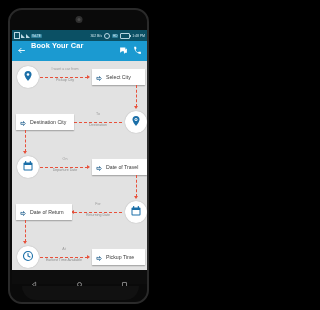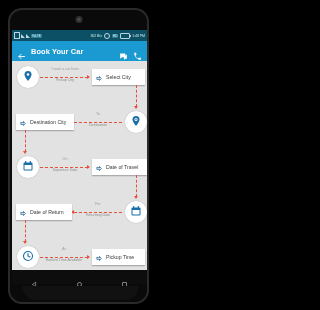--- a/index.html
+++ b/index.html
@@ -27,21 +27,21 @@
   .sb-left{display:flex;align-items:center;gap:1px;}
   .sb-right{display:flex;align-items:center;gap:2px;}
   .sb-txt{font-size:3.6px;color:#cfe6ee;letter-spacing:-.1px;white-space:nowrap;}
   .sig{width:0;height:0;border-left:4px solid #bcd9e4;border-top:4px solid transparent;}
   .simbox{background:#2d7f99;color:#d8eef5;font-size:3px;padding:0 1px;border-radius:1px;}
   .battbox{border:.5px solid #b5d4df;width:8px;height:4px;border-radius:1px;position:relative;}
   .battbox:after{content:"";position:absolute;right:-1.5px;top:1px;width:1px;height:2px;background:#b5d4df;}
   .dot-ic{width:4px;height:4px;border-radius:50%;border:.6px solid #bcd9e4;}
 
   
-  .appbar{height:20px;background:#1b9ad1;display:flex;align-items:center;
+  .appbar{height:20px;background:#1b9ad1;display:flex;align-items:flex-start;
           padding:0 5px;box-sizing:border-box;gap:5px;}
   .appbar-title{color:#fff;font-size:7.4px;font-weight:bold;flex:1;
                 letter-spacing:.1px;white-space:nowrap;}
   .back-ic{width:9px;height:9px;flex:0 0 auto;}
   .act-ic{width:9px;height:9px;flex:0 0 auto;}
 
   
   .flow{position:relative;height:209px;background:#e2e2e2;}
 
   .node{position:absolute;width:22px;height:22px;border-radius:50%;

